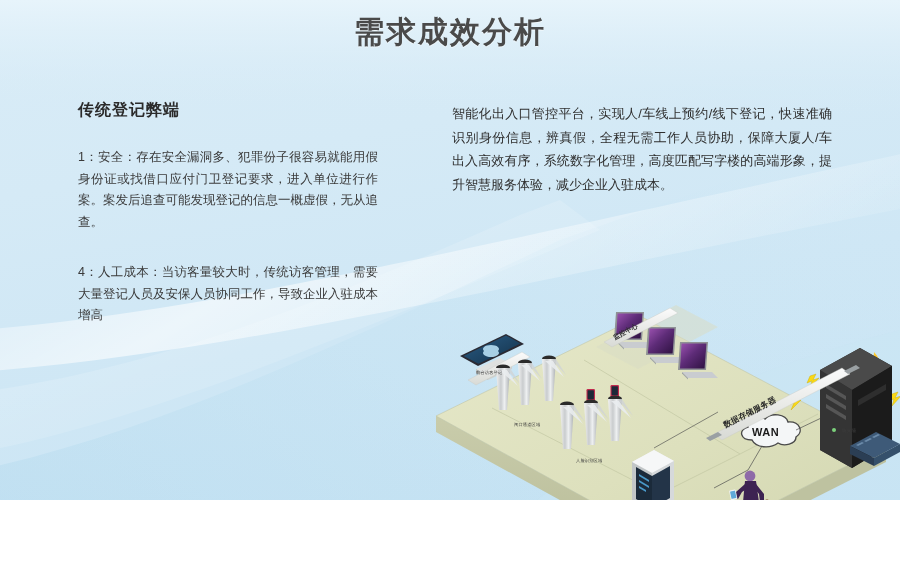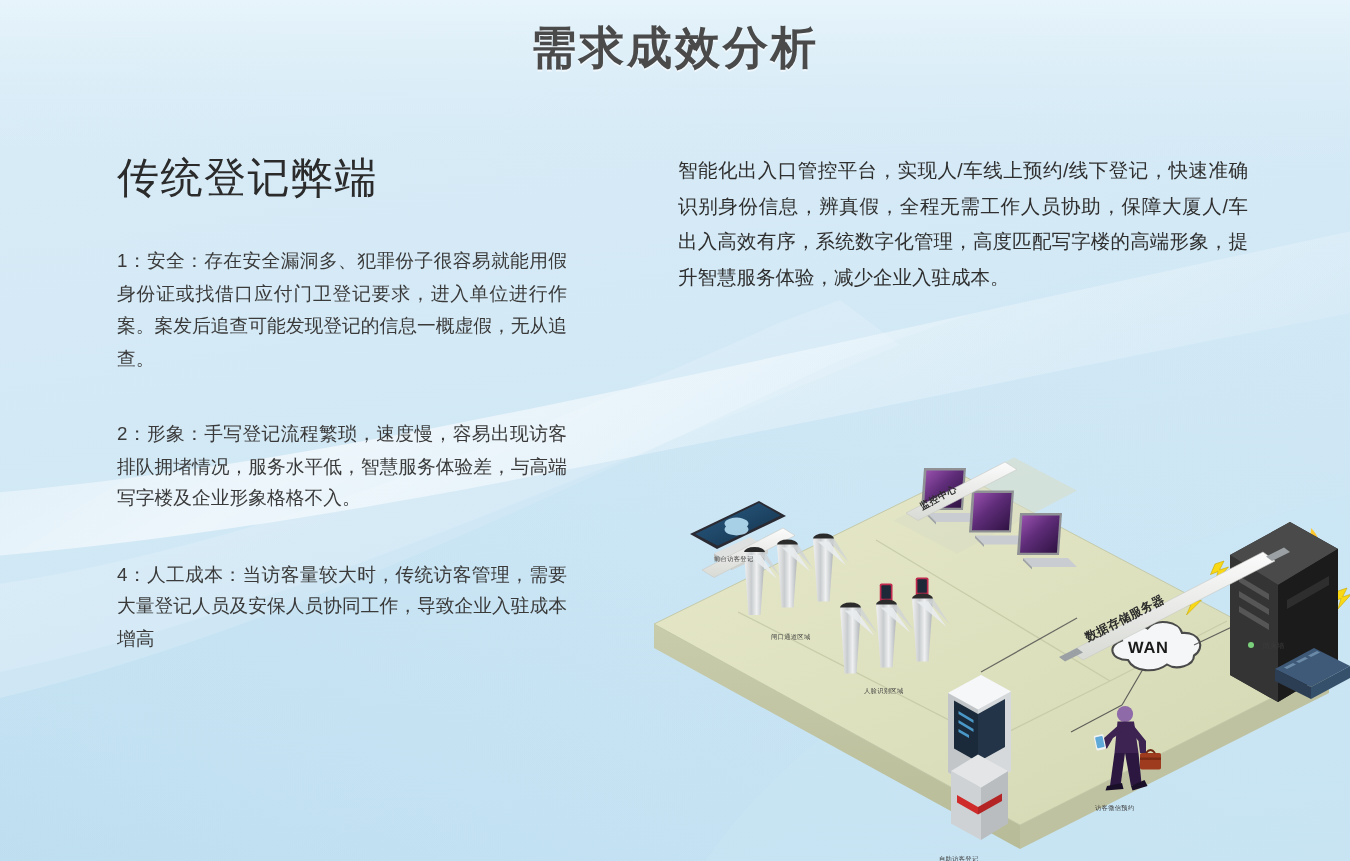--- a/index.html
+++ b/index.html
@@ -3,21 +3,21 @@
 <meta charset="utf-8">
 <style>
   * { box-sizing: border-box; margin: 0; padding: 0; }
   html, body {
     width: 900px; height: 574px;
     font-family: "Liberation Sans", "DejaVu Sans", sans-serif;
     overflow: hidden;
   }
   #page {
     position: relative;
-    width: 900px; height: 574px;
+    width: 900px; height: 500px;
     background: linear-gradient(170deg, #d9ecf7 0%, #d5eaf6 30%, #cfe7f5 60%, #c9e4f4 100%);
     overflow: hidden;
   }
 
   
   .swoosh-svg {
     position: absolute; left: 0; top: 0;
     width: 900px; height: 574px;
     pointer-events: none;
   }
@@ -35,22 +35,22 @@
     text-shadow: 0 1px 0 rgba(255,255,255,.55);
   }
 
   
   #left-col {
     position: absolute;
     left: 78px; top: 100px;
     width: 300px;
   }
   #left-heading {
-    font-size: 28px;
-    font-weight: normal;
+    font-size: 16px;
+    font-weight: bold;
     color: #2b2b2b;
     letter-spacing: 1px;
     margin-bottom: 26px;
   }
   .bullet {
     font-size: 12.5px;
     line-height: 1.72;
     color: #3a3a3a;
     margin-bottom: 29px;
     text-align: justify;
@@ -130,21 +130,20 @@
     <path d="M -20 470 C 160 430, 340 345, 560 240 L 900 120 L 900 574 L -20 574 Z" fill="url(#sw2)" opacity="0.55"></path>
     <path d="M -20 392 C 150 370, 330 300, 520 215 L 560 200 L 600 230 C 360 330, 150 420, -20 452 Z" fill="url(#sw3)" opacity="0.5"></path>
     <path d="M 470 574 C 540 470, 700 380, 900 330 L 900 574 Z" fill="#cae5f4" opacity="0.5"></path>
   </svg>
 
   <div id="title">需求成效分析</div>
 
   <div id="left-col">
     <div id="left-heading">传统登记弊端</div>
     <div class="bullet">1：安全：存在安全漏洞多、犯罪份子很容易就能用假身份证或找借口应付门卫登记要求，进入单位进行作案。案发后追查可能发现登记的信息一概虚假，无从追查。</div>
-    <div class="bullet">2：形象：手写登记流程繁琐，速度慢，容易出现访客排队拥堵情况，服务水平低，智慧服务体验差，与高端写字楼及企业形象格格不入。</div>
     <div class="bullet">4：人工成本：当访客量较大时，传统访客管理，需要大量登记人员及安保人员协同工作，导致企业入驻成本增高</div>
   </div>
 
   <div id="right-para">智能化出入口管控平台，实现人/车线上预约/线下登记，快速准确识别身份信息，辨真假，全程无需工作人员协助，保障大厦人/车出入高效有序，系统数字化管理，高度匹配写字楼的高端形象，提升智慧服务体验，减少企业入驻成本。</div>
 
   <div id="diagram">
     <svg width="482" height="276" viewBox="0 0 482 276">
       <defs>
         <linearGradient id="platTop" x1="0" y1="0" x2="1" y2="1">
           <stop offset="0%" stop-color="#e6e8c9"></stop>

